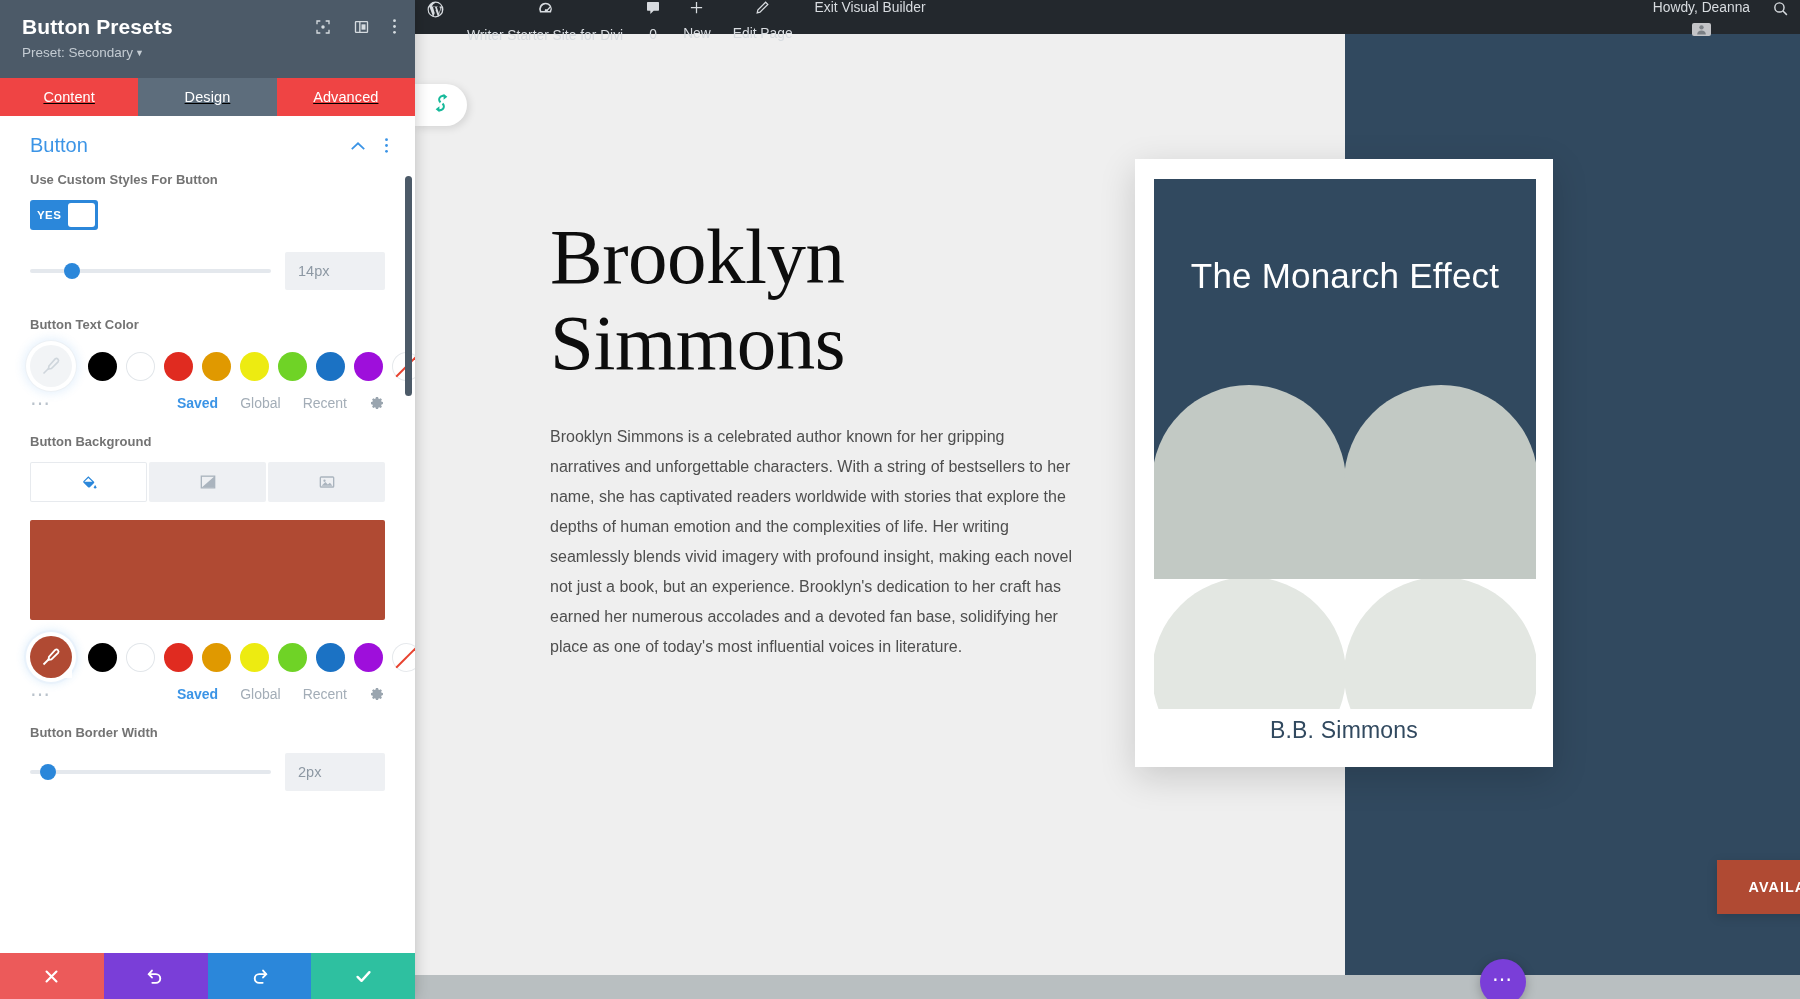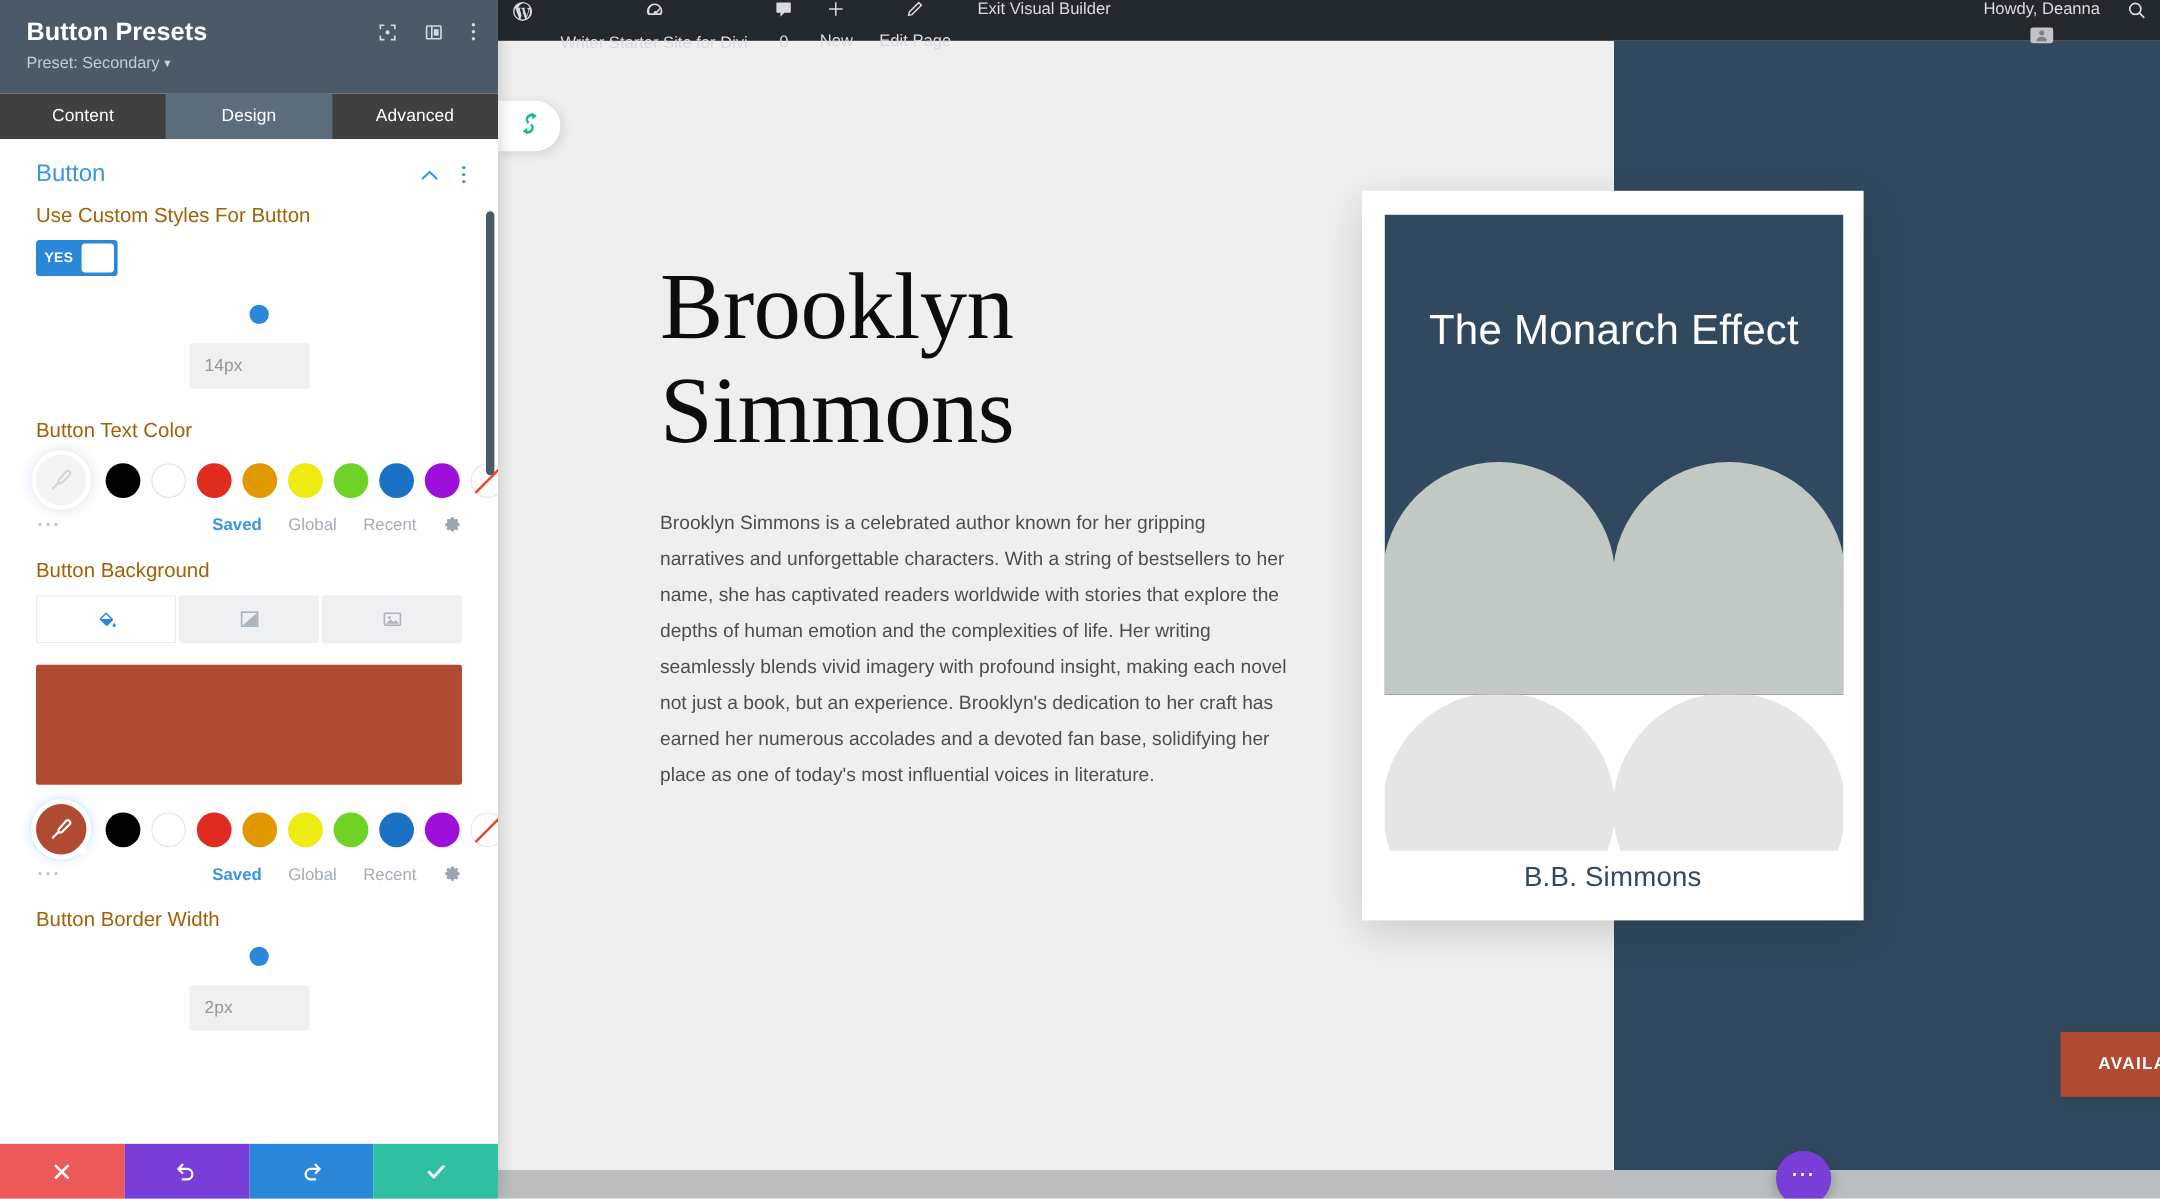--- a/index.html
+++ b/index.html
@@ -43,23 +43,24 @@
   .panel-subtitle .caret { font-size: 9px; margin-left: 2px; position: relative; top: -1px;}
   .panel-header-icons {
     position: absolute; right: 18px; top: 18px;
     display: flex; align-items: center; gap: 22px;
   }
   .hicon { color: #d5dbe0; cursor: pointer; display:flex; align-items:center; }
   .hicon svg { display: block; }
 
   .tabs {
     display: flex;
-    background: #404040;
+    background: #ef4444;
     height: 38px;
     flex: 0 0 auto;
+    text-decoration: underline;
   }
   .tab {
     flex: 1 1 0;
     color: #ffffff;
     font-size: 14.5px;
     display: flex; align-items: center; justify-content: center;
     cursor: pointer;
     height: 100%;
     letter-spacing: .1px;
   }
@@ -77,33 +78,33 @@
     display: flex; align-items: center;
     padding: 18px 26px 12px 30px;
   }
   .section-title {
     color: #3b94e6; font-size: 20px; font-weight: normal; flex: 1 1 auto;
   }
   .section-head .sh-ic { color: #3b94e6; margin-left: 18px; display:flex; cursor:pointer;}
 
   .field { padding: 0 30px; margin-bottom: 6px; }
   .field-label {
-    font-size: 17px; color: #a16207; font-weight: normal;
+    font-size: 13px; color: #737373; font-weight: bold;
     line-height: 21px; margin-bottom: 10px;
   }
 
   .toggle {
     width: 68px; height: 30px; border-radius: 3px;
     background: #2b87da; display: flex; align-items: center;
     cursor: pointer; overflow: hidden; margin-bottom: 22px;
   }
   .toggle-text { color: #fff; font-size: 11.5px; font-weight: bold; padding: 0 7px; letter-spacing: .4px;}
   .toggle-knob { width: 33px; height: 24px; background: #fff; border-radius: 3px; margin-right:3px;}
 
-  .slider-row { display: flex; align-items: center; gap: 14px; margin-bottom: 24px; flex-direction: column;}
+  .slider-row { display: flex; align-items: center; gap: 14px; margin-bottom: 24px;}
   .slider { position: relative; flex: 1 1 auto; height: 20px; display: flex; align-items: center;}
   .slider-track { width: 100%; height: 4px; background: #e4e8ed; border-radius: 2px; }
   .slider-thumb {
     position: absolute; width: 16px; height: 16px; border-radius: 50%;
     background: #2b87da; cursor: pointer;
   }
   .slider-val {
     width: 100px; height: 38px; background: #eef0f3; border-radius: 2px;
     display: flex; align-items: center; padding-left: 13px;
     color: #8d98a3; font-size: 14.5px;

